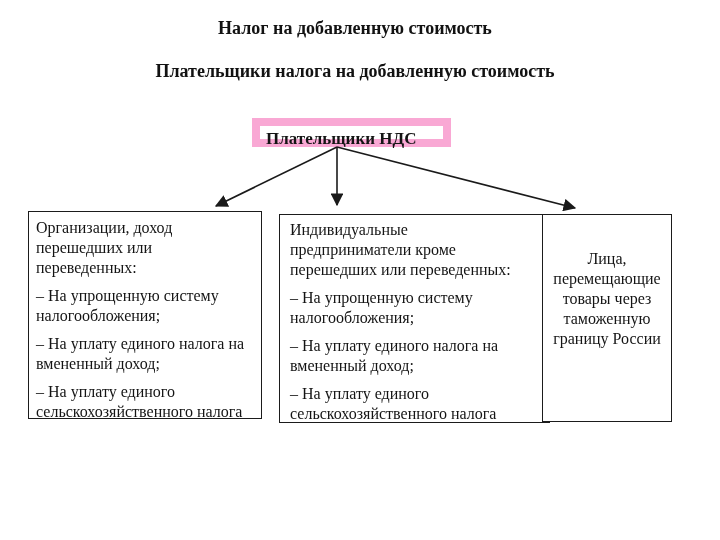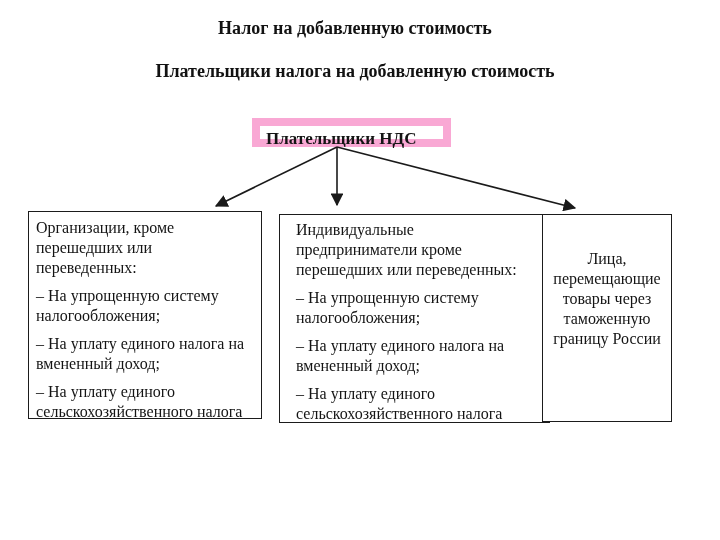--- a/index.html
+++ b/index.html
@@ -51,21 +51,21 @@
 
   .node-box {
     position: absolute;
     border: 1.5px solid #1b1b1b;
     box-sizing: border-box;
     background: #ffffff;
     font-size: 16px;
     line-height: 20px;
   }
   #node-organizations { left: 28px;  top: 211px; width: 234px; height: 208px; padding: 6px 6px 0 7px; }
-  #node-entrepreneurs { left: 279px; top: 214px; width: 271px; height: 209px; padding: 5px 6px 0 16px; }
+  #node-entrepreneurs { left: 279px; top: 214px; width: 271px; height: 209px; padding: 5px 6px 0 10px; }
   #node-persons       { left: 542px; top: 214px; width: 130px; height: 208px; padding: 34px 4px 8px 4px; text-align: center; }
 
   .para { white-space: pre-line; margin: 0 0 8px 0; }
   .para:last-child { margin-bottom: 3px; }
   .centered-text { white-space: pre-line; }
 </style>
 </head>
 <body>
 
 <div id="stage">
@@ -83,21 +83,21 @@
       <marker id="ah" viewBox="0 0 10 10" refX="9" refY="5" markerWidth="8" markerHeight="8" orient="auto-start-reverse">
         <path d="M0,0 L10,5 L0,10 z" fill="#1a1a1a"></path>
       </marker>
     </defs>
     <line x1="337" y1="147" x2="216" y2="206" stroke="#1a1a1a" stroke-width="1.6" marker-end="url(#ah)"></line>
     <line x1="337" y1="147" x2="337" y2="205" stroke="#1a1a1a" stroke-width="1.6" marker-end="url(#ah)"></line>
     <line x1="337" y1="147" x2="575" y2="208" stroke="#1a1a1a" stroke-width="1.6" marker-end="url(#ah)"></line>
   </svg>
 
   <div id="node-organizations" class="node-box">
-    <div class="para">Организации, кроме
+    <div class="para">Организации, доход
 перешедших или переведенных:</div>
     <div class="para">– На упрощенную систему
 налогообложения;</div>
     <div class="para">– На уплату единого налога на
 вмененный доход;</div>
     <div class="para">– На уплату единого
 сельскохозяйственного налога</div>
   </div>
 
   <div id="node-entrepreneurs" class="node-box">

